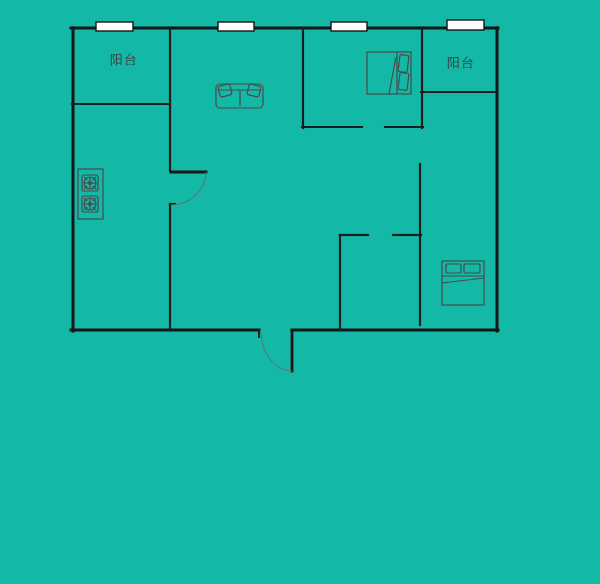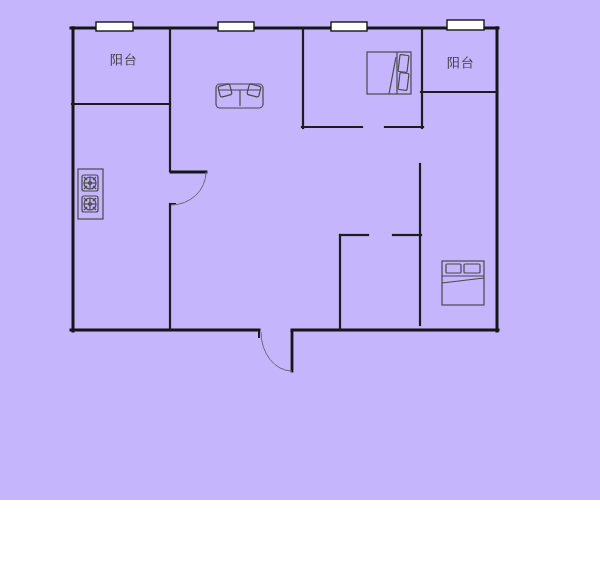--- a/index.html
+++ b/index.html
@@ -1,19 +1,19 @@
 <!DOCTYPE html>
 <html><head>
 <meta charset="utf-8">
 <style>
   html,body{margin:0;padding:0;background:#ffffff;}
   .screenshot{
     position:relative;
-    width:600px;height:500px;
-    background:#c4b5fd;
+    width:600px;height:584px;
+    background:#14b8a6;
     overflow:hidden;
     font-family:"Liberation Sans", sans-serif;
   }
   .plan-svg{position:absolute;left:0;top:0;}
   .room-label{
     position:absolute;
     transform:translate(-50%,-50%);
     font-size:13px;
     letter-spacing:1px;
     color:#3c3c3c;

